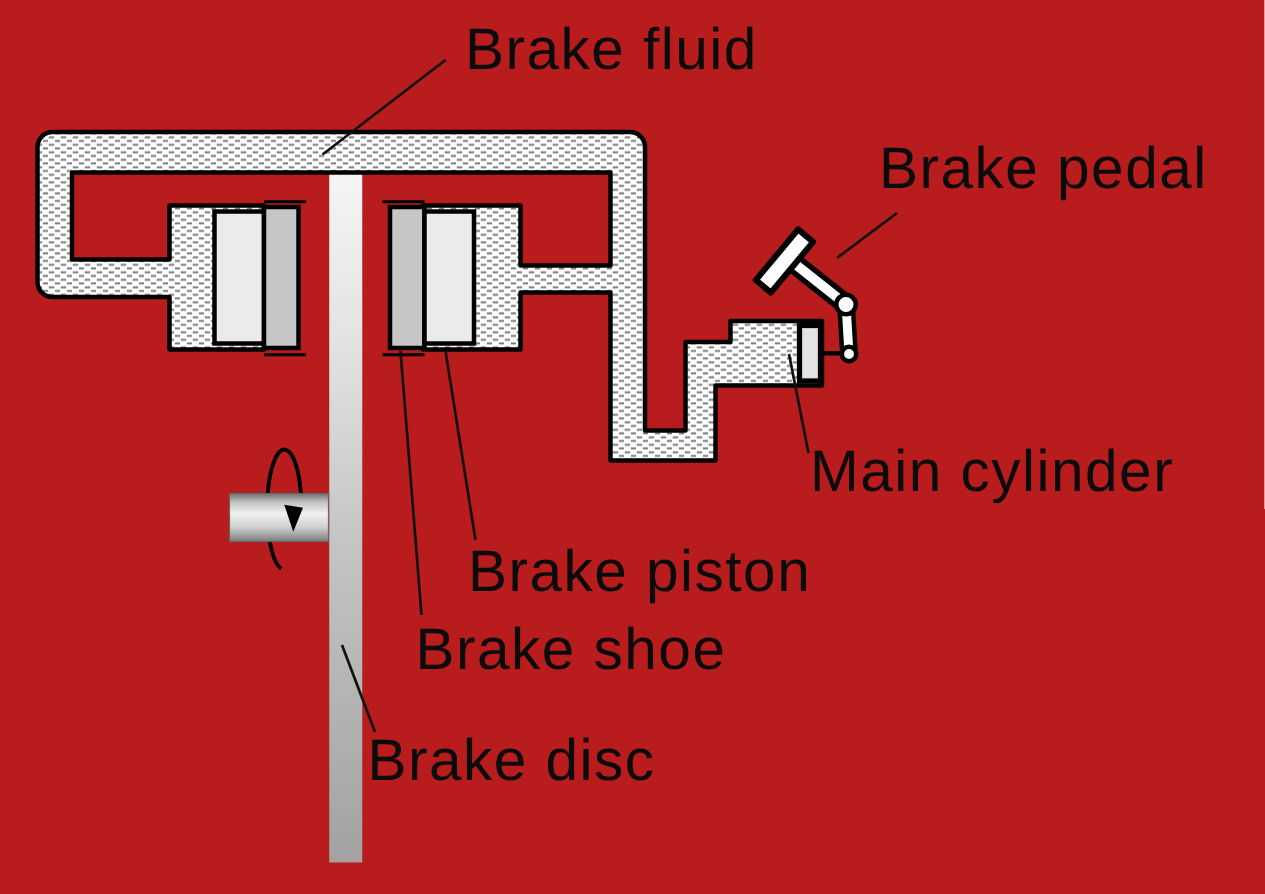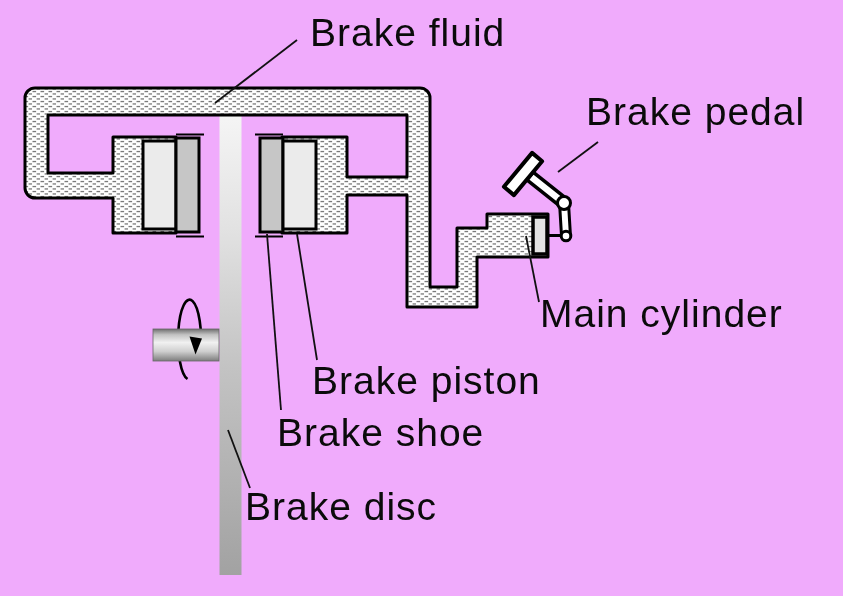--- a/index.html
+++ b/index.html
@@ -1,16 +1,16 @@
 <!DOCTYPE html>
 <html><head>
 <meta charset="utf-8">
 <style>
   html,body{margin:0;padding:0;background:#ffffff;}
-  .stage{position:relative;width:843px;height:596px;background:#f0abfc;overflow:hidden;}
+  .stage{position:relative;width:843px;height:596px;background:#b91c1c;overflow:hidden;}
   svg{display:block;}
   .label{
     font-family:"Liberation Sans","DejaVu Sans",sans-serif;
     font-size:39px;
     letter-spacing:1px;
     fill:#0b0b0b;
   }
   .leader{stroke:#111111;stroke-width:1.8;fill:none;}
   .outline{stroke:#000000;fill:none;}
 </style>

